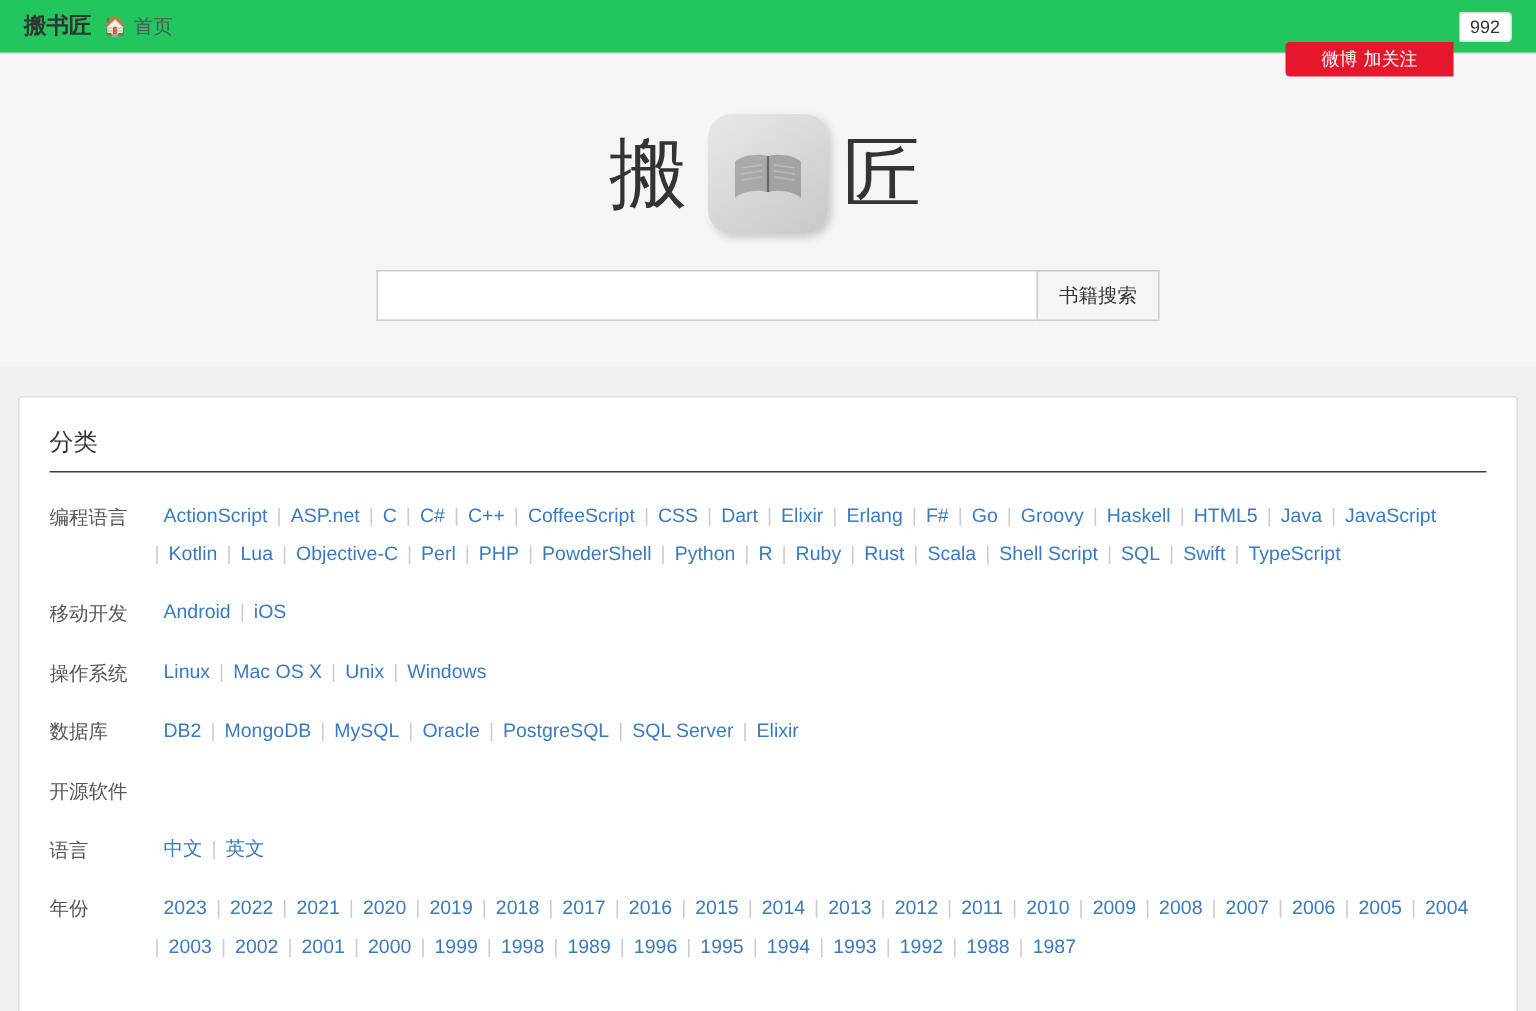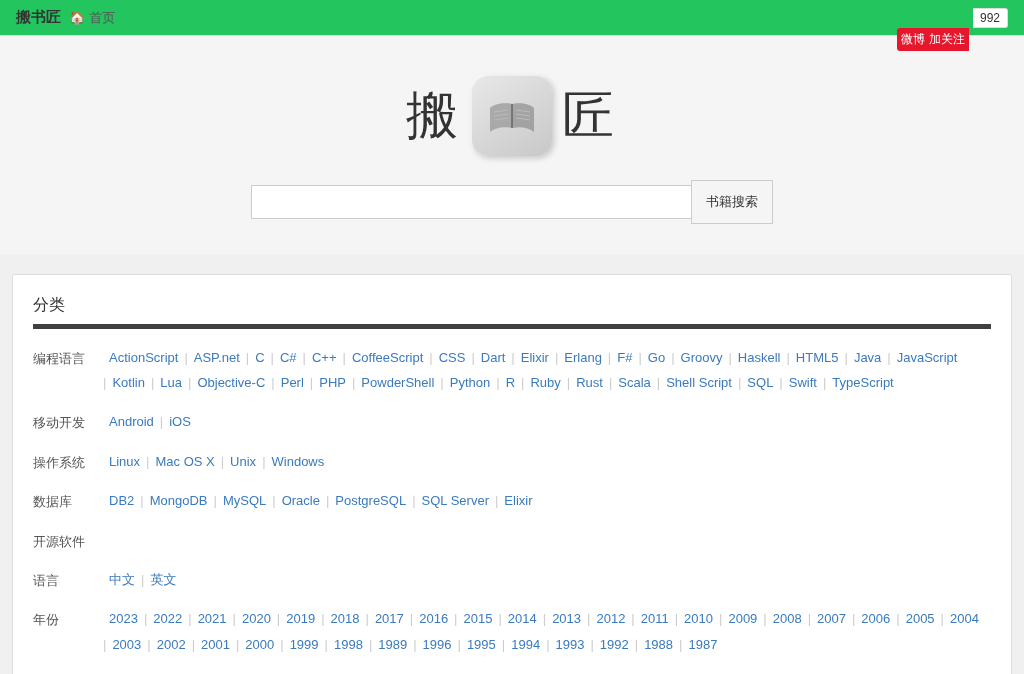--- a/index.html
+++ b/index.html
@@ -40,21 +40,21 @@
     #topnav-right {
       display: flex;
       align-items: center;
       gap: 4px;
     }
     #weibo-follow-btn {
       background: #e6162d;
       color: #fff;
       border: none;
       border-radius: 3px 0 0 3px;
-      padding: 3px 4px;
+      padding: 3px 24px;
       font-size: 12px;
       cursor: pointer;
       display: flex;
       align-items: center;
       gap: 4px;
       margin-top: 44px;
     }
     #follow-count {
       background: #fff;
       border: 1px solid #ddd;
@@ -114,21 +114,21 @@
     #search-input {
       width: 440px;
       height: 34px;
       border: 1px solid #ccc;
       border-right: none;
       padding: 0 10px;
       font-size: 14px;
       outline: none;
     }
     #search-btn {
-      height: 44px;
+      height: 34px;
       padding: 0 14px;
       background: #f5f5f5;
       border: 1px solid #ccc;
       cursor: pointer;
       font-size: 13px;
       color: #333;
       white-space: nowrap;
     }
 
     
@@ -139,21 +139,21 @@
       border: 1px solid #ddd;
       border-radius: 3px;
       padding: 20px;
     }
 
     #section-title {
       font-size: 16px;
       color: #333;
       margin-bottom: 16px;
       padding-bottom: 8px;
-      border-bottom: 5px solid #404040;
+      border-bottom: 1px solid #404040;
     }
 
     .category-row {
       display: flex;
       align-items: flex-start;
       margin-bottom: 14px;
       line-height: 1.8;
     }
     .category-label {
       min-width: 70px;

